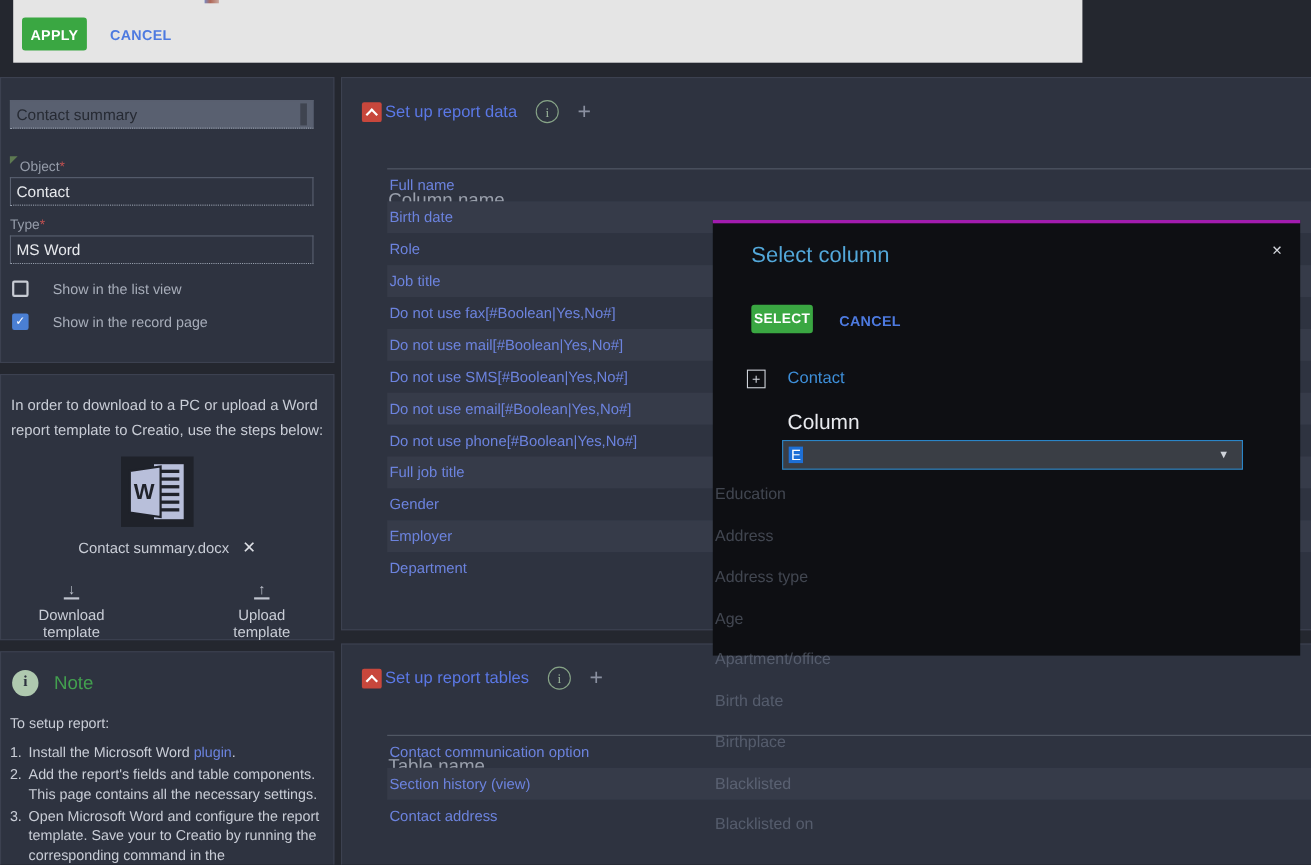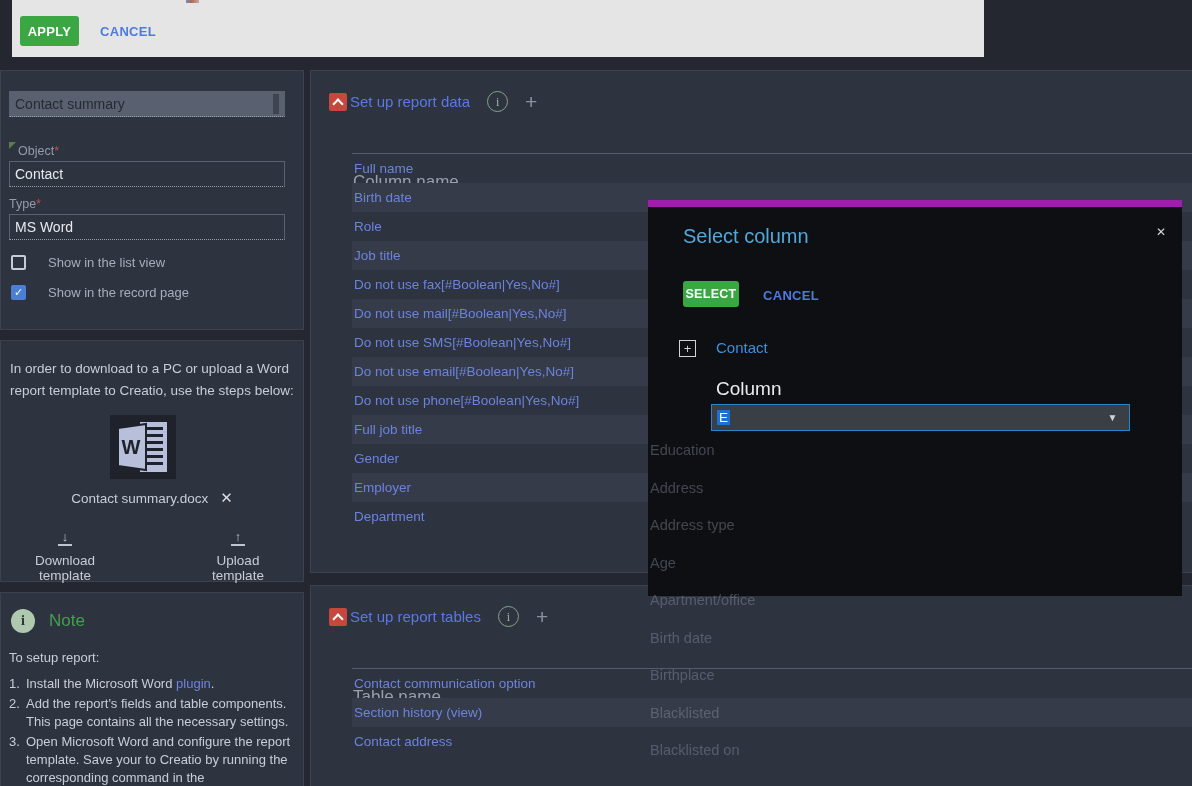--- a/index.html
+++ b/index.html
@@ -77,21 +77,21 @@
   .info-circ { margin-left:17px; width:21px; height:21px; border-radius:50%; border:1px solid #87A487;
     color:#9DB89D; font-size:12px; text-align:center; line-height:20px; cursor:pointer; font-family:"Liberation Serif", serif; }
   .plus-btn { margin-left:17px; font-size:21px; color:#8A90A0; cursor:pointer; line-height:20px; }
   .col-head { position:absolute; left:42px; top:61px; font-size:17px; color:#9AA0AC;margin-top:40px; }
   .head-rule { position:absolute; left:41px; right:0; top:82px; border-top:1px solid #555B68; }
   .rows { position:absolute; left:41px; right:0; top:83px; }
   .row { height:29px; line-height:29px; padding-left:2px; font-size:13.5px; color:#6C83DE; cursor:pointer; }
   .row.alt { background:#363B49; }
   
   .modal { position:absolute; left:648px; top:200px; width:534px; height:396px;
-    background:#0E0F13; border-top:7px solid #a21caf; z-index:10; }
+    background:#0E0F13; border-top:3px solid #a21caf; z-index:10; }
   .modal-title { position:absolute; left:35px; top:18px; font-size:20px; color:#53A8DA; }
   .modal-close { position:absolute; right:16px; top:18px; font-size:12px; color:#D4D7DD; cursor:pointer; }
   .modal .btn-green { position:absolute; left:35px; top:74px; width:56px; height:26px; font-size:12.5px; }
   .modal .link-blue { position:absolute; left:115px; top:81px; }
   .expander { position:absolute; left:31px; top:133px; width:17px; height:17px;
     border:1px solid #CFD3DA; color:#CFD3DA; font-size:13px; line-height:15px; text-align:center; cursor:pointer; }
   .tree-label { position:absolute; left:68px; top:132px; font-size:15px; color:#3E8FD9; cursor:pointer; }
   .col-label { position:absolute; left:68px; top:171px; font-size:19px; color:#E8EAEE; }
   .combo { position:absolute; left:63px; top:197px; width:419px; height:27px;
     border:1px solid #2A85C7; background:#3A3E45; display:flex; }

